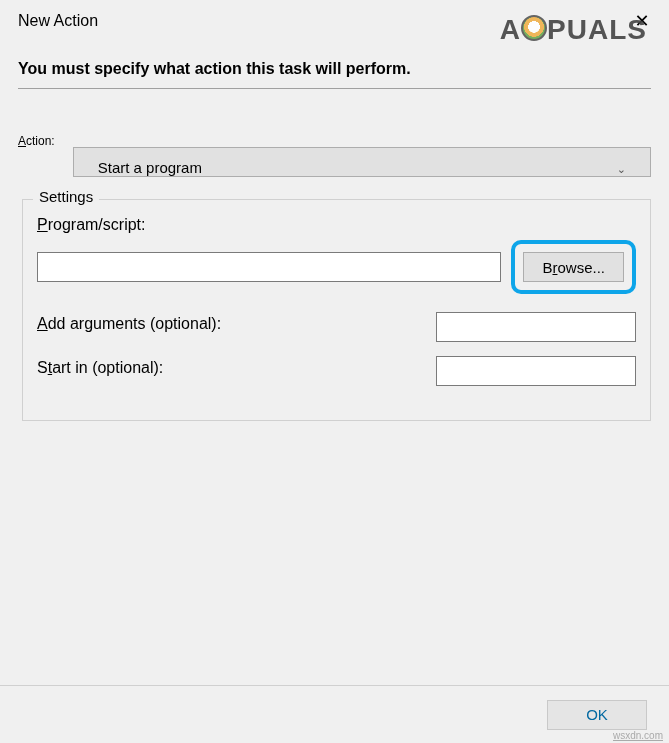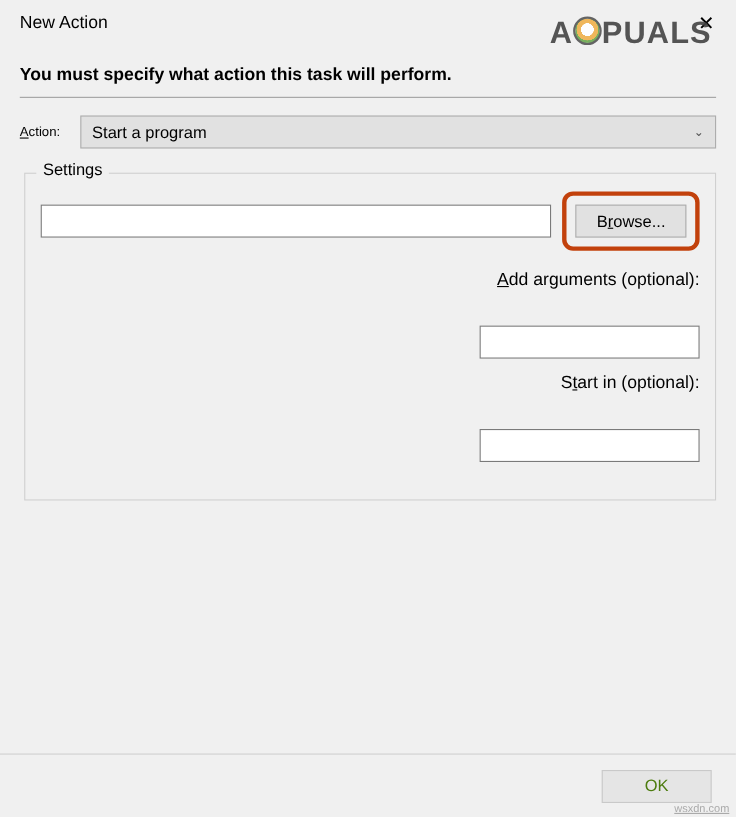--- a/index.html
+++ b/index.html
@@ -87,25 +87,26 @@
     }
     .action-label {
       font-size: 12px;
     }
     .action-select {
       flex: 1;
       height: 30px;
       background: #e1e1e1;
       border: 1px solid #adadad;
       display: flex;
-      align-items: center;
+      align-items: flex-end;
       justify-content: space-between;
-      padding: 0 10px;
+      padding: 0 24px;
       font-size: 15px;
       cursor: pointer;
+      margin-top: 42px;
     }
     .action-select .chev {
       font-size: 11px;
       color: #555;
     }
     .fieldset {
       border: 1px solid #d0d0d0;
       padding: 16px 14px 20px 14px;
       margin: 0 0 0 4px;
       position: relative;
@@ -133,47 +134,46 @@
       height: 30px;
       border: 1px solid #7a7a7a;
       background: #fff;
       padding: 0 6px;
       font-size: 14px;
     }
     .prog-input {
       flex: 1;
     }
     .browse-wrap {
-      border: 4px solid #c2410c;
+      border: 4px solid #0ea5e9;
       border-radius: 10px;
       padding: 8px;
       display: inline-block;
     }
     .btn {
       height: 30px;
       min-width: 92px;
       background: #e1e1e1;
       border: 1px solid #adadad;
       font-size: 15px;
       cursor: pointer;
       padding: 0 18px;
     }
     .btn:disabled {
-      color: #4d7c0f;
+      color: #0369a1;
       border-color: #c9c9c9;
       background: #e5e5e5;
       cursor: default;
     }
     .opt-row {
       display: flex;
-      align-items: flex-end;
+      align-items: center;
       justify-content: space-between;
       margin-bottom: 14px;
-      gap: 26px;
-      flex-direction: column;
+      gap: 11px;
     }
     .opt-input {
       width: 200px;
     }
     .footer {
       position: absolute;
       bottom: 0;
       left: 0;
       right: 0;
       height: 58px;
@@ -227,20 +227,21 @@
       <span class="action-label underline-first">Action:</span>
       <div class="action-select">
         <span>Start a program</span>
         <span class="chev">⌄</span>
       </div>
     </div>
 
     <div class="fieldset">
       <span class="legend">Settings</span>
 
+      <span class="field-label"><u>P</u>rogram/script:</span>
       <div class="prog-row">
         <input type="text" class="text-input prog-input" value="" style="">
         <span class="browse-wrap">
           <button class="btn">B<u>r</u>owse...</button>
         </span>
       </div>
 
       <div class="opt-row">
         <span class="field-label"><u>A</u>dd arguments (optional):</span>
         <input type="text" class="text-input opt-input" value="" style="">

